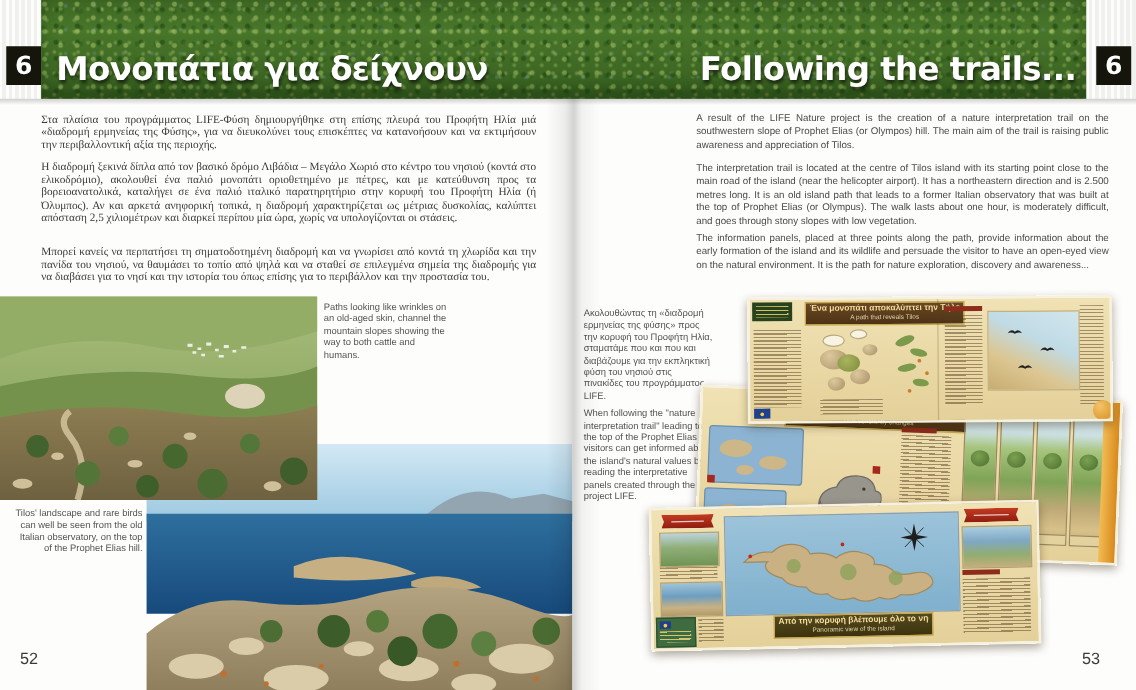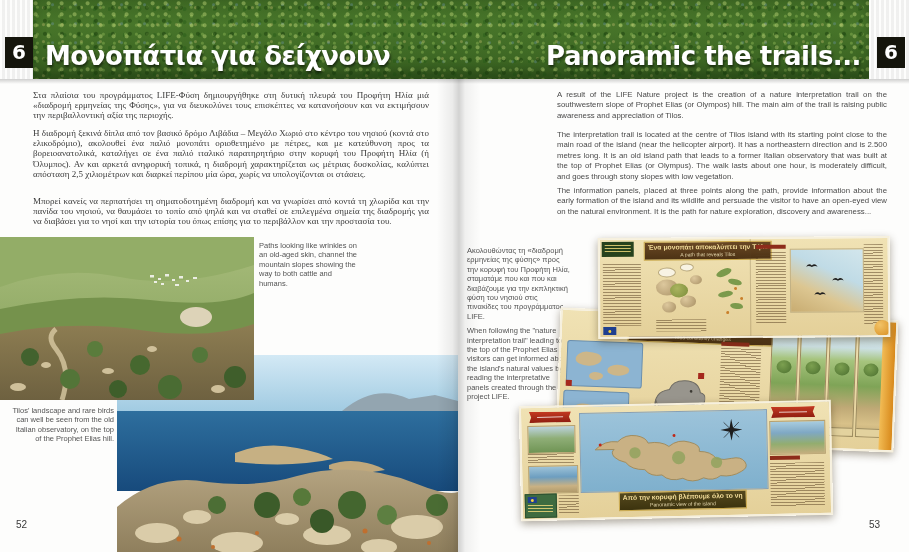--- a/index.html
+++ b/index.html
@@ -31,21 +31,21 @@
   .header-shadow{position:absolute;left:0;right:0;top:79px;height:5px;
     background:linear-gradient(180deg,rgba(0,0,0,.18),rgba(0,0,0,0));z-index:9;}
 
   
   .gp{position:absolute;left:33px;width:396px;font-family:"Liberation Serif",serif;
       font-size:9px;line-height:10.2px;text-align:justify;color:#3a3a3a;}
   .ep{position:absolute;left:557px;width:330px;font-size:7.8px;line-height:10.4px;
       text-align:justify;color:#4a4a4a;}
   .cap{position:absolute;font-size:7.5px;line-height:9.4px;color:#545454;z-index:3;}
   .cap .blk{margin-bottom:5px;}
-  .pagenum{position:absolute;font-size:10px;color:#3a3a3a;z-index:3;}
+  .pagenum{position:absolute;font-size:13px;color:#3a3a3a;z-index:3;}
 
   
   .photo{position:absolute;overflow:hidden;}
   .photo svg{display:block;width:100%;height:100%;}
   #photo1{left:0;top:237px;width:254px;height:163px;z-index:2;}
   #photo2{left:117px;top:355px;width:341px;height:197px;z-index:1;}
 
   
   .spine{position:absolute;left:437px;top:79px;width:44px;height:473px;z-index:4;pointer-events:none;
     background:linear-gradient(90deg,rgba(0,0,0,0) 0%,rgba(0,0,0,.07) 35%,rgba(0,0,0,.17) 50%,rgba(0,0,0,.05) 64%,rgba(0,0,0,0) 100%);}
@@ -97,25 +97,25 @@
 
 <div id="canvas">
 
   <div class="header">
     <div class="grass"></div>
     <div class="edge l"></div>
     <div class="edge r"></div>
     <div class="numbox l">6</div>
     <div class="numbox r">6</div>
     <div class="htitle el">Μονοπάτια για δείχνουν</div>
-    <div class="htitle en">Panoramic the trails...</div>
+    <div class="htitle en">Following the trails...</div>
   </div>
   <div class="header-shadow"></div>
 
-  <div class="gp" style="top:90px">Στα πλαίσια του προγράμματος LIFE-Φύση δημιουργήθηκε στη δυτική πλευρά του Προφήτη Ηλία μιά «διαδρομή ερμηνείας της Φύσης», για να διευκολύνει τους επισκέπτες να κατανοήσουν και να εκτιμήσουν την περιβαλλοντική αξία της περιοχής.</div>
+  <div class="gp" style="top:90px">Στα πλαίσια του προγράμματος LIFE-Φύση δημιουργήθηκε στη επίσης πλευρά του Προφήτη Ηλία μιά «διαδρομή ερμηνείας της Φύσης», για να διευκολύνει τους επισκέπτες να κατανοήσουν και να εκτιμήσουν την περιβαλλοντική αξία της περιοχής.</div>
   <div class="gp" style="top:128px">Η διαδρομή ξεκινά δίπλα από τον βασικό δρόμο Λιβάδια – Μεγάλο Χωριό στο κέντρο του νησιού (κοντά στο ελικοδρόμιο), ακολουθεί ένα παλιό μονοπάτι οριοθετημένο με πέτρες, και με κατεύθυνση προς τα βορειοανατολικά, καταλήγει σε ένα παλιό ιταλικό παρατηρητήριο στην κορυφή του Προφήτη Ηλία (ή Όλυμπος). Αν και αρκετά ανηφορική τοπικά, η διαδρομή χαρακτηρίζεται ως μέτριας δυσκολίας, καλύπτει απόσταση 2,5 χιλιομέτρων και διαρκεί περίπου μία ώρα, χωρίς να υπολογίζονται οι στάσεις.</div>
   <div class="gp" style="top:196px">Μπορεί κανείς να περπατήσει τη σηματοδοτημένη διαδρομή και να γνωρίσει από κοντά τη χλωρίδα και την πανίδα του νησιού, να θαυμάσει το τοπίο από ψηλά και να σταθεί σε επιλεγμένα σημεία της διαδρομής για να διαβάσει για το νησί και την ιστορία του όπως επίσης για το περιβάλλον και την προστασία του.</div>
 
   <div class="photo" id="photo1">
     <svg viewBox="0 0 254 163" preserveAspectRatio="none">
       <defs>
         <linearGradient id="p1a" x1="0" y1="0" x2="0" y2="1">
           <stop offset="0" stop-color="#a9bd7c"></stop>
             <stop offset="1" stop-color="#7e9c55"></stop>
         </linearGradient>

